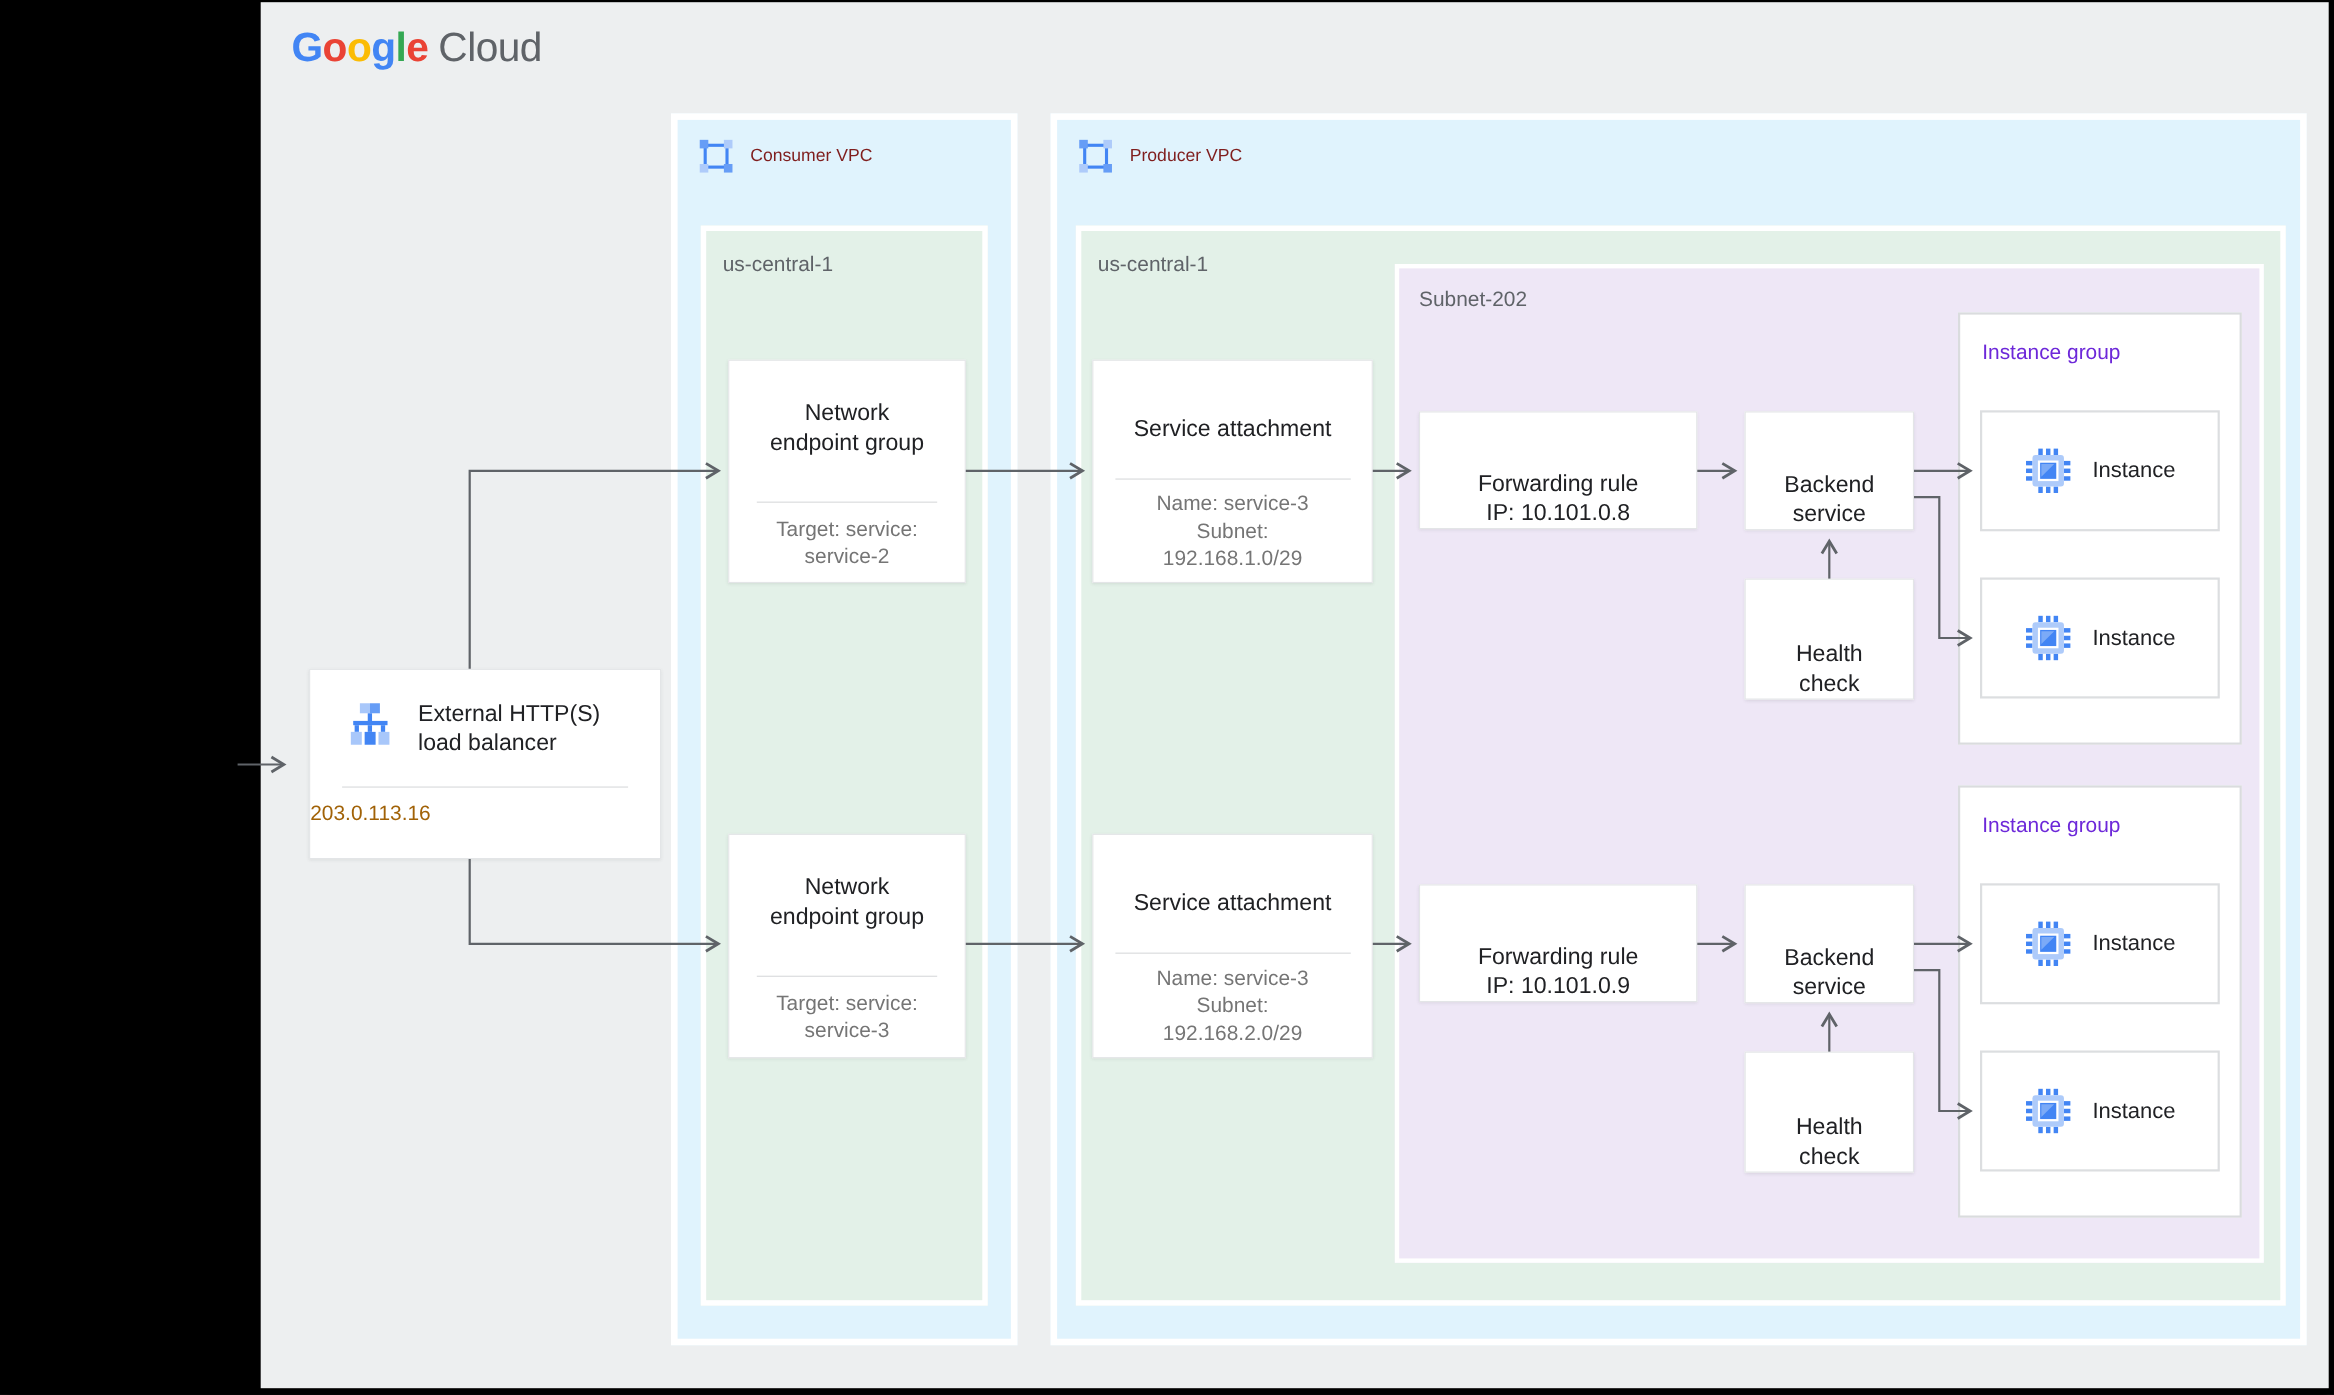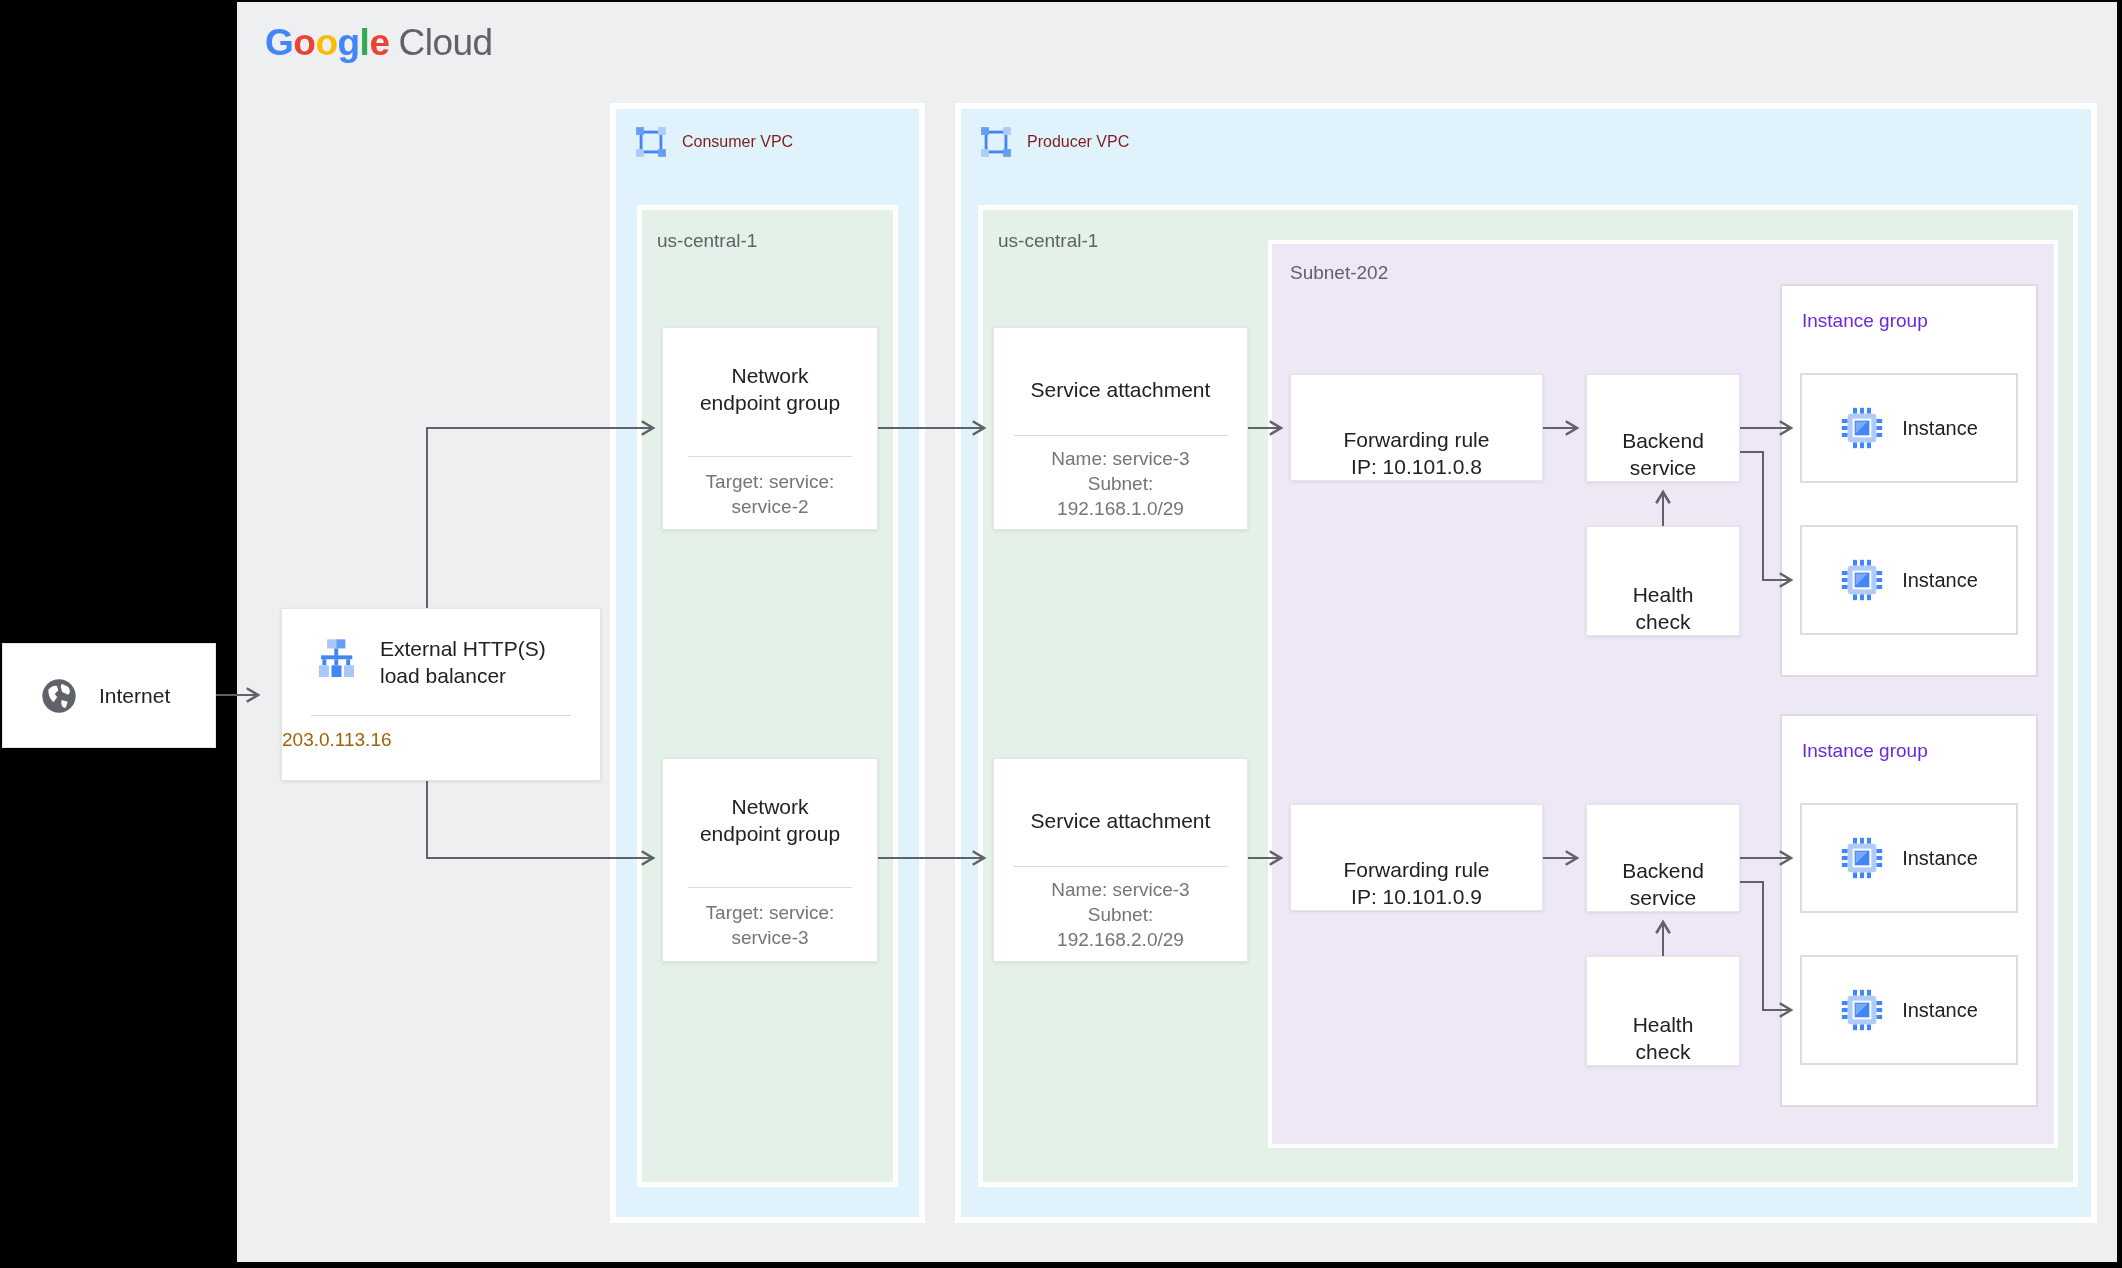--- a/index.html
+++ b/index.html
@@ -142,26 +142,20 @@
   <div class="zone region" style="left:978px; top:205px; width:1100px; height:982px;">
     <div class="region-label">us-central-1</div>
   </div>
 
   <div class="zone subnet" style="left:1268px; top:240px; width:790px; height:908px;">
     <div class="subnet-label">
       <div>Subnet-202</div>
     </div>
   </div>
 
-  <div class="internet-box">
-    <svg class="icon" width="40" height="40" viewBox="0 0 24 24">
-        <use href="#globe-icon-def"></use>
-      </svg>
-    <span class="internet-label">Internet</span>
-  </div>
 
   <div class="node lb">
     <div class="lb-head">
       <svg class="icon" width="52" height="52" viewBox="0 0 24 24">
           <use href="#lb-icon-def"></use>
         </svg>
       <div class="node-title">
         <div>External HTTP(S)</div>
         <div>load balancer</div>
       </div>

